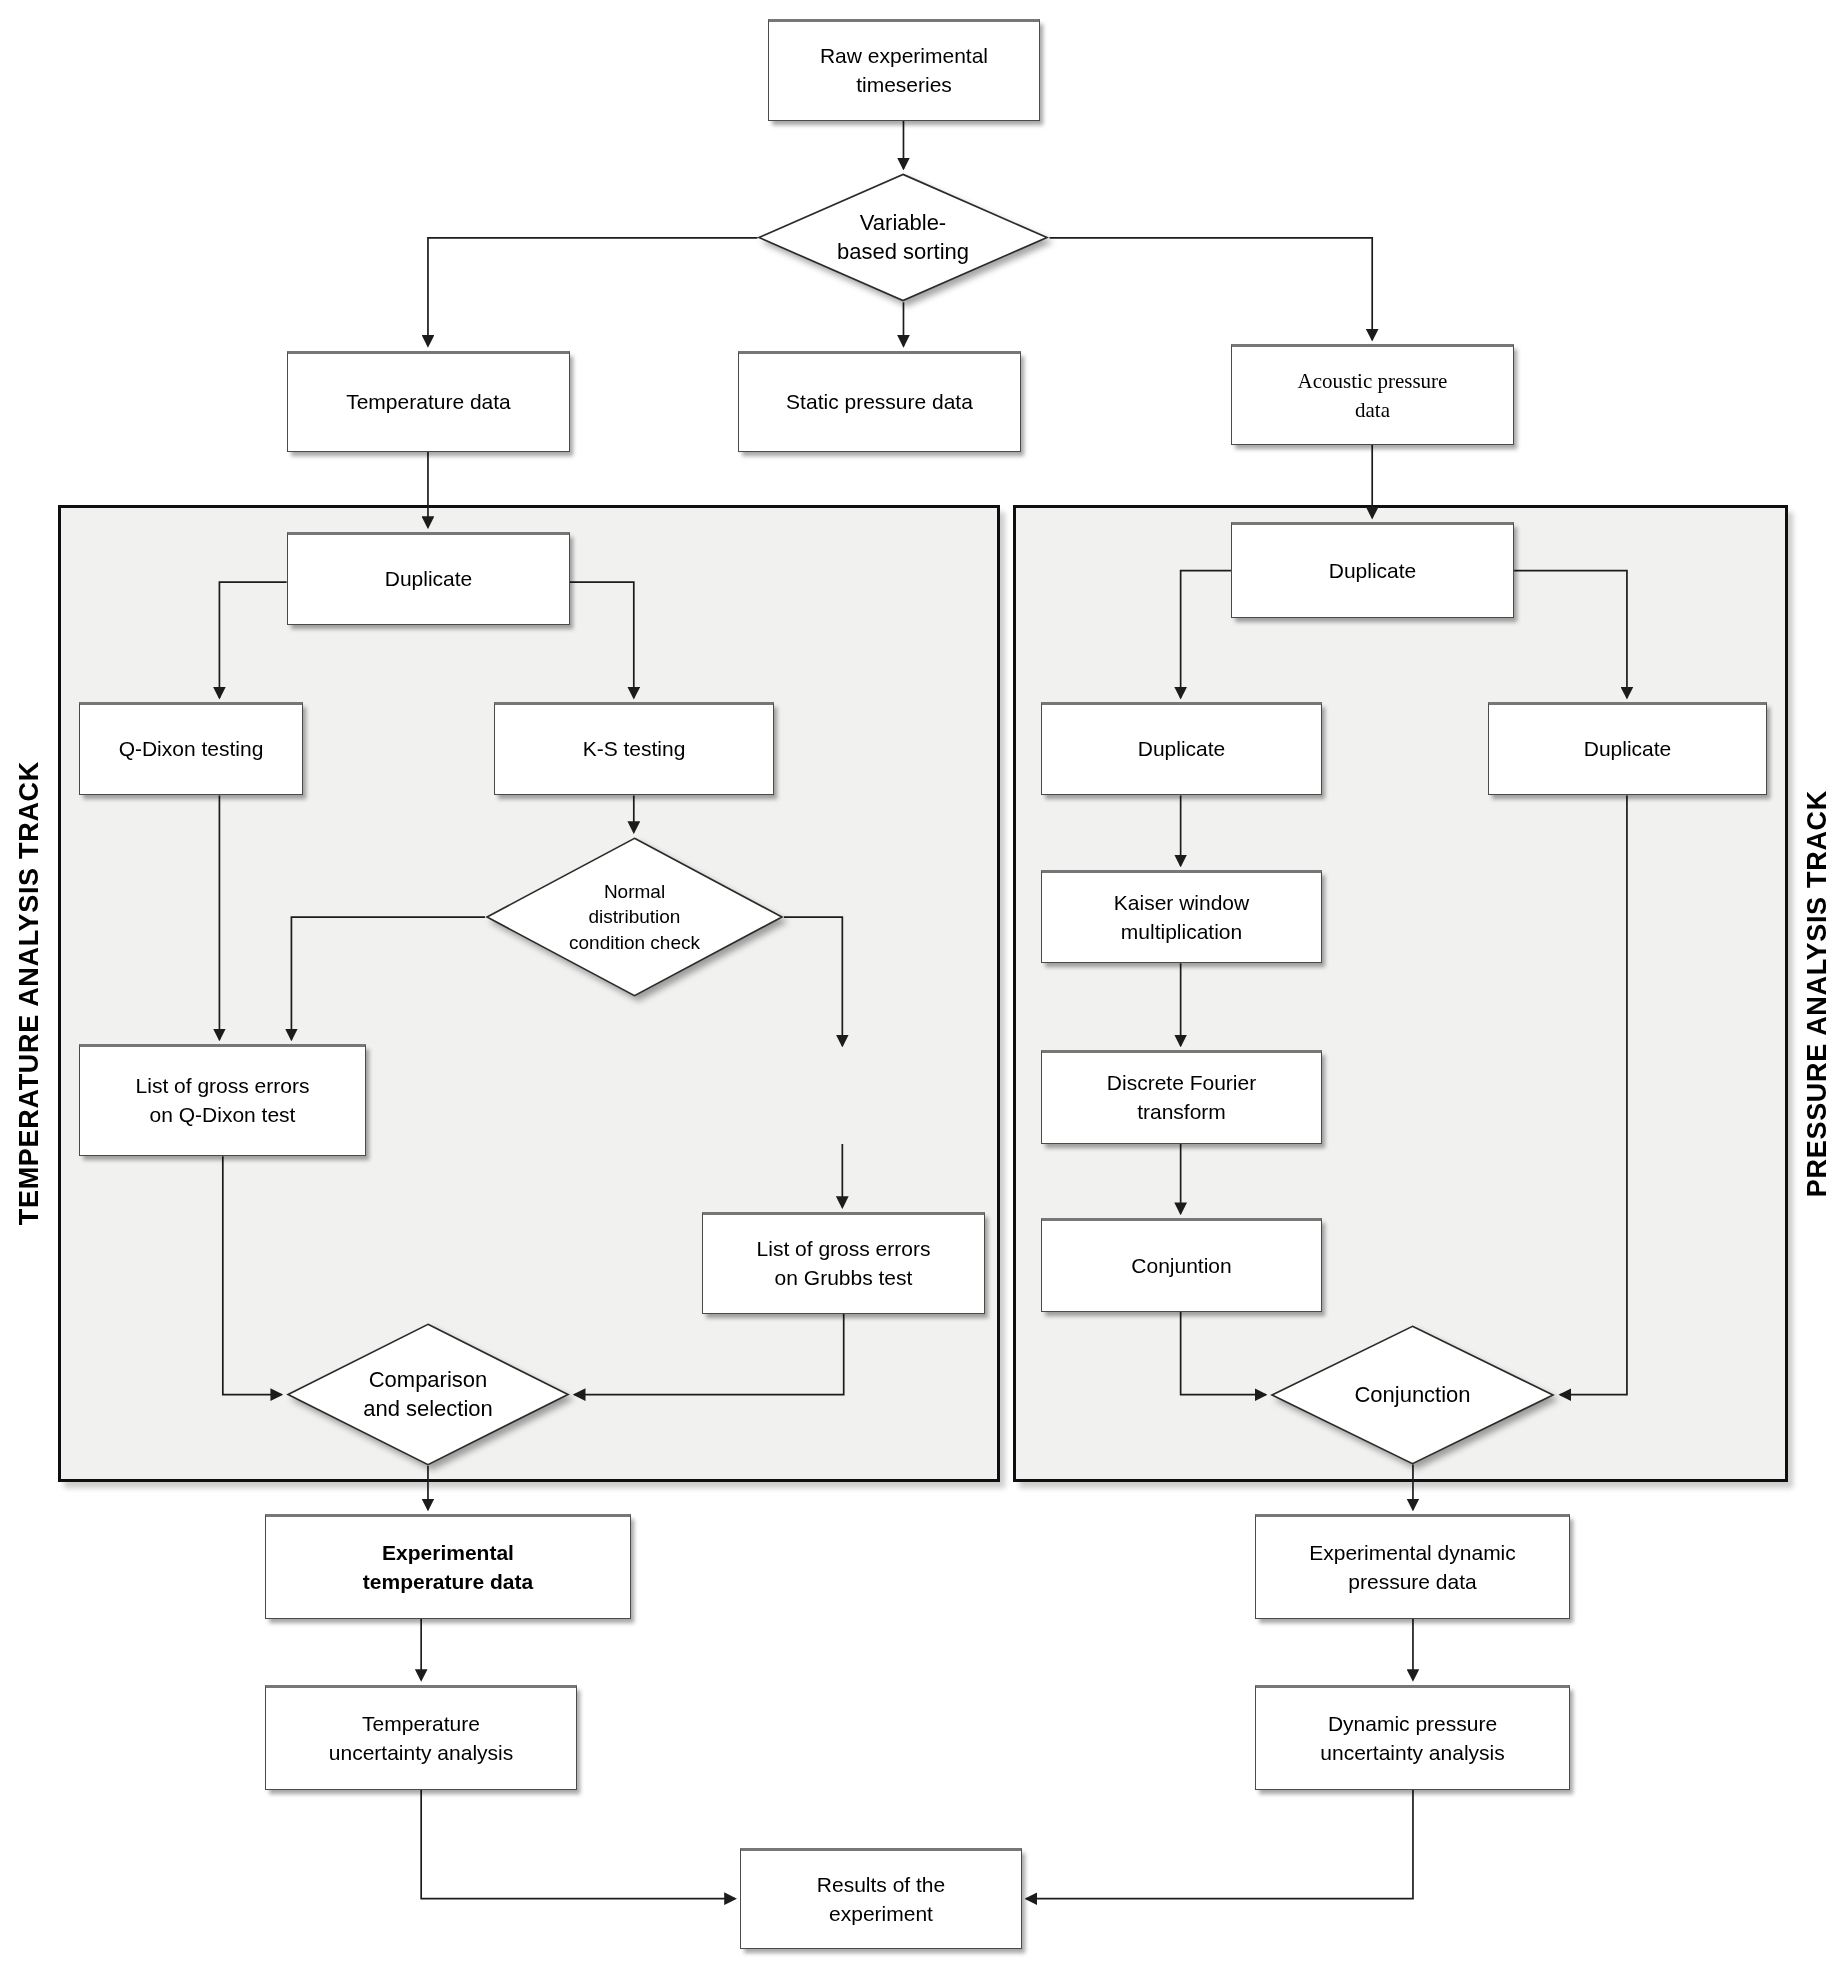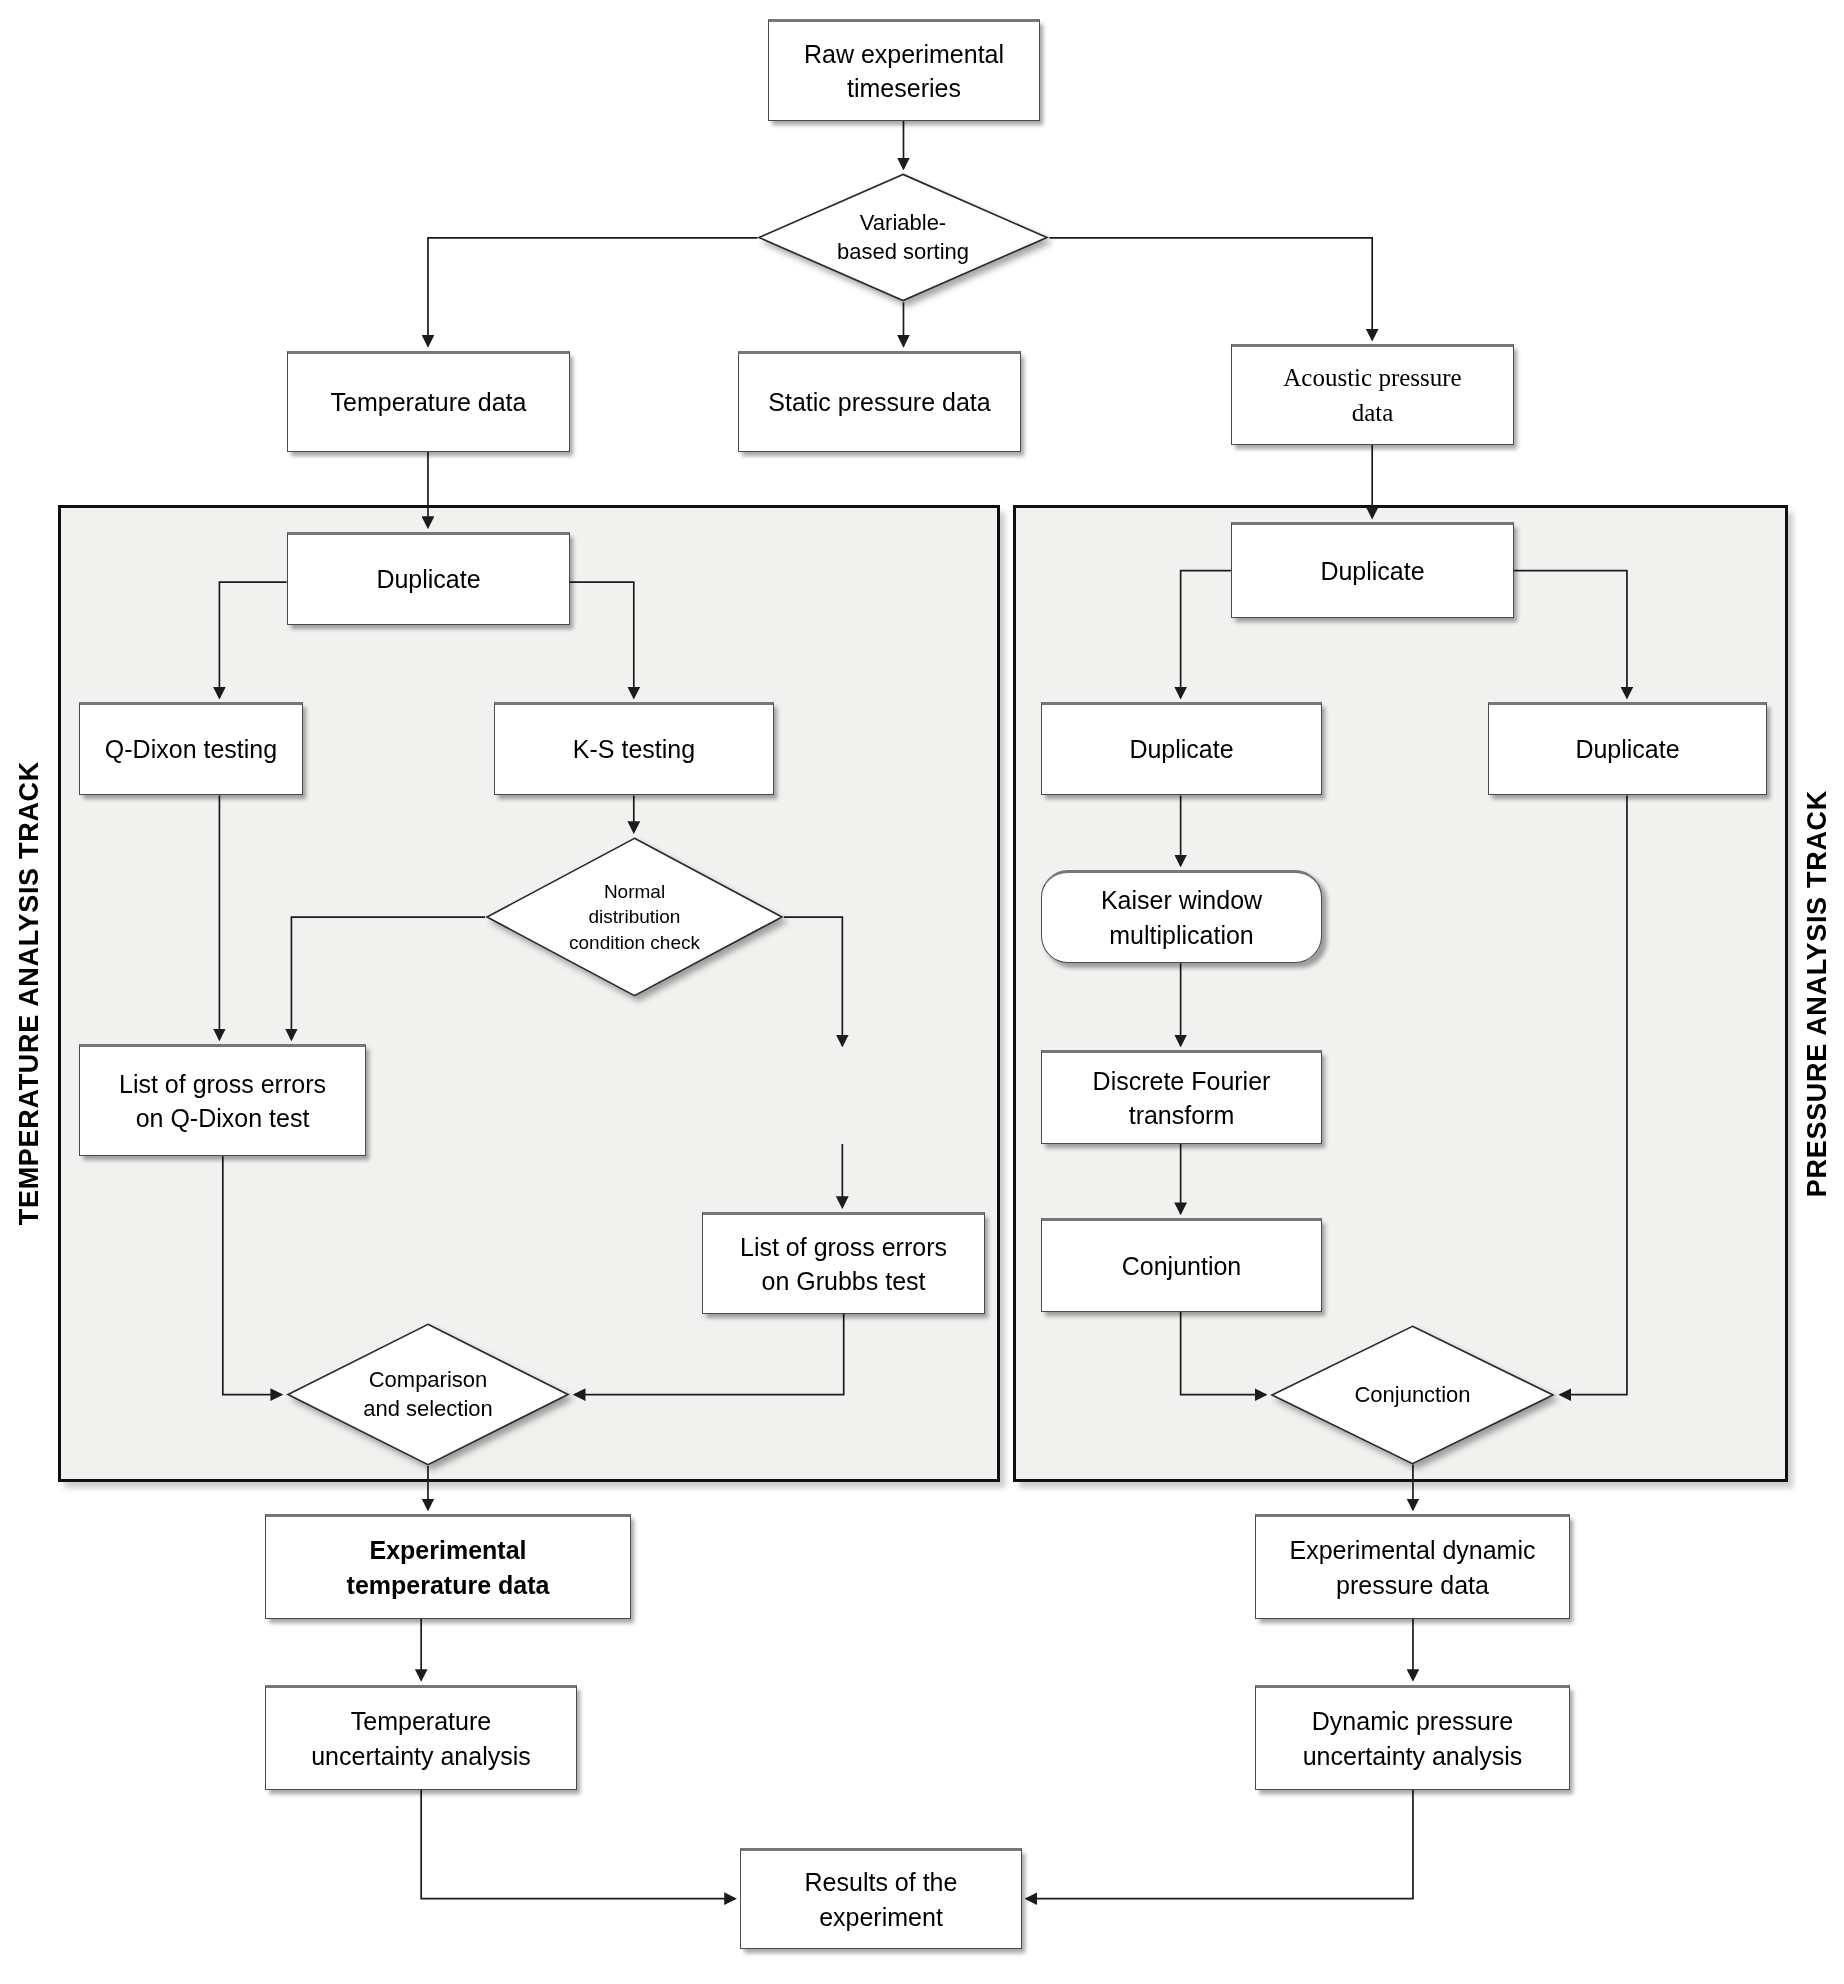--- a/index.html
+++ b/index.html
@@ -35,21 +35,21 @@
     z-index: 2;
   }
   .box {
     background: #ffffff;
     border: 1.4px solid #4a4a4a;
     border-top: 3.4px solid #777777;
     box-shadow: 4.1px 4.8px 4.1px rgba(0,0,0,0.35);
   }
   .label {
     white-space: pre-line;
-    font-size: 25px;
+    font-size: 21px;
     line-height: 1.38;
     padding: 0 5.4px;
   }
   .diamond { background: transparent; }
   .diamond > svg {
     position: absolute;
     left: 0; top: 0;
     width: 100%; height: 100%;
     overflow: visible;
   }
@@ -186,21 +186,21 @@
   </div>
 
   <div class="node box" style="left:1041px; top:702px; width:281px; height:93px;">
     <span class="label">Duplicate</span>
   </div>
 
   <div class="node box" style="left:1488px; top:702px; width:279px; height:93px;">
     <span class="label">Duplicate</span>
   </div>
 
-  <div class="node box" style="left:1041px; top:870px; width:281px; height:93px;border-radius:27px;">
+  <div class="node box" style="left:1041px; top:870px; width:281px; height:93px;">
     <span class="label">Kaiser window
 multiplication</span>
   </div>
 
   <div class="node box" style="left:1041px; top:1050px; width:281px; height:94px;">
     <span class="label">Discrete Fourier
 transform</span>
   </div>
 
   <div class="node box" style="left:1041px; top:1218px; width:281px; height:94px;">

